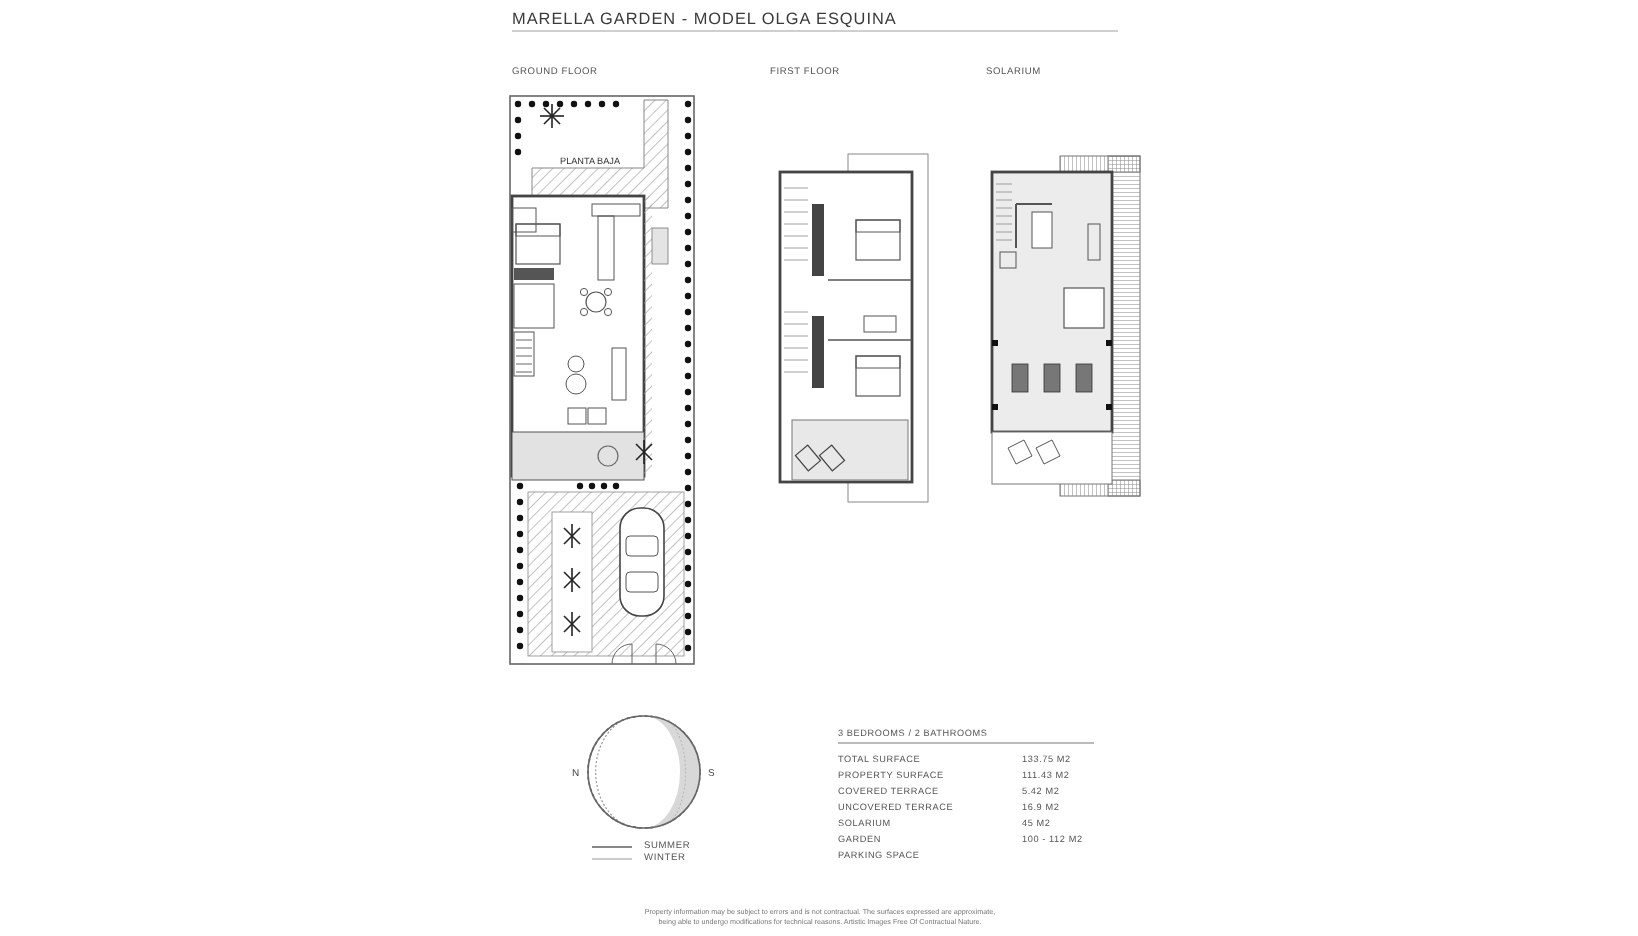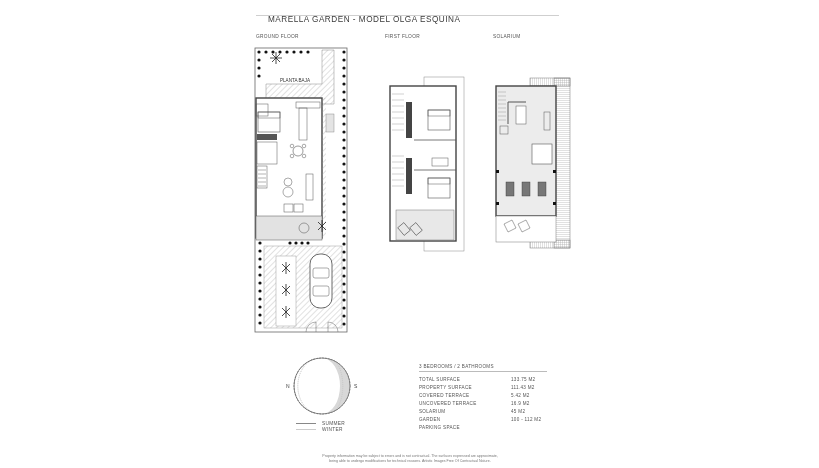--- a/index.html
+++ b/index.html
@@ -1,19 +1,19 @@
 <!DOCTYPE html>
 <html><head>
 <meta charset="utf-8">
 <style>
   * { box-sizing: border-box; margin: 0; padding: 0; }
   html, body { width: 819px; height: 468px; background: #ffffff; overflow: hidden; }
   body { font-family: "Liberation Sans", sans-serif; color: #444; position: relative; }
   .page { position: absolute; left: 0; top: 0; width: 819px; height: 468px; background: #fff; }
-  .title { position: absolute; left: 268px; top: 5px; font-size: 8.2px; letter-spacing: 0.5px; color: #3a3a3a; margin-top: 10px; }
+  .title { position: absolute; left: 256px; top: 5px; font-size: 8.2px; letter-spacing: 0.5px; color: #3a3a3a; }
   .title-rule { position: absolute; left: 256px; top: 15px; width: 303px; height: 1px; background: #cfcfcf; }
   .floor-label { position: absolute; top: 34px; font-size: 4.8px; letter-spacing: 0.3px; color: #555; }
   svg.plan { position: absolute; }
   .specs { position: absolute; left: 419px; top: 364px; width: 180px; font-size: 4.6px; letter-spacing: 0.3px; color: #555; }
   .specs-head { padding-bottom: 2px; border-bottom: 1px solid #bbb; width: 128px; margin-bottom: 3px; }
   .spec-row { display: flex; height: 8px; align-items: center; }
   .spec-key { width: 92px; }
   .spec-val { width: 60px; }
   .legend { position: absolute; left: 296px; top: 420px; font-size: 4.8px; color: #555; letter-spacing: 0.3px; }
   .legend-row { display: flex; align-items: center; height: 6px; }

